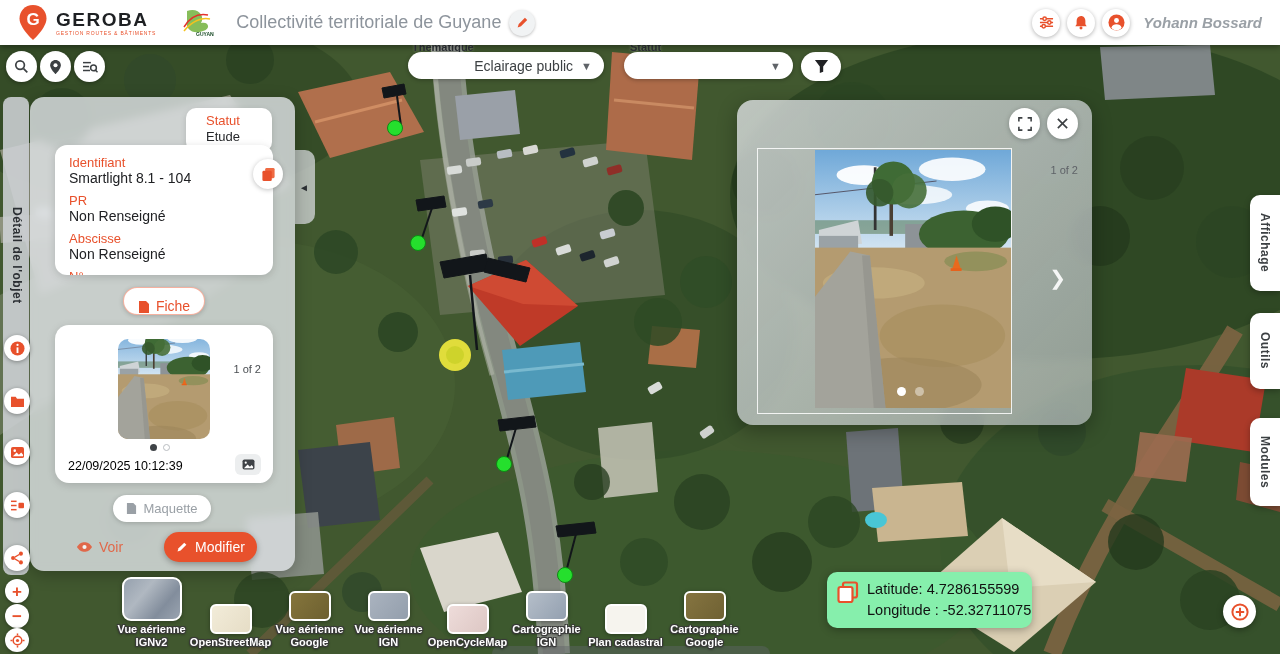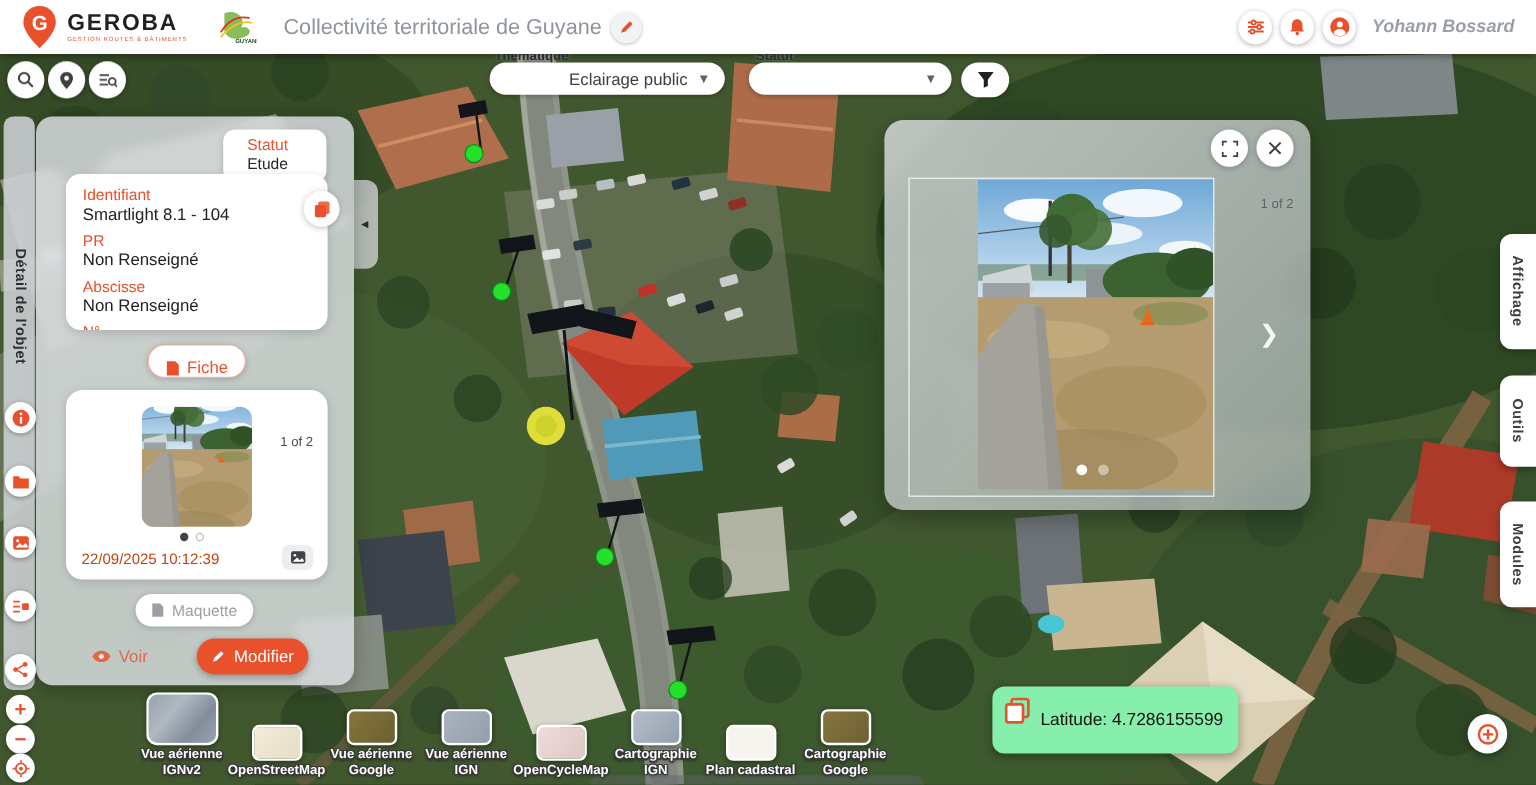--- a/index.html
+++ b/index.html
@@ -72,21 +72,21 @@
     justify-content:center;gap:6px;cursor:pointer;}
   .fiche-btn span{font-size:14px;color:#e8512c;}
   .photo-card{position:absolute;left:25px;top:228px;width:218px;height:158px;background:#fff;border-radius:14px;
     box-shadow:0 2px 8px rgba(0,0,0,.15);}
   .thumb-photo{position:absolute;left:63px;top:14px;width:92px;height:100px;border-radius:10px;overflow:hidden;cursor:pointer;}
   .card-counter{position:absolute;right:12px;top:38px;font-size:11px;color:#4a4e52;}
   .card-dots{position:absolute;left:95px;top:119px;display:flex;gap:6px;}
   .cdot{width:7px;height:7px;border-radius:50%;}
   .cdot.on{background:#3f4347;}
   .cdot.off{background:#fff;border:1px solid #b9bdc1;box-sizing:border-box;}
-  .card-date{position:absolute;left:13px;bottom:10px;font-size:12.5px;color:#c2410c;}
+  .card-date{position:absolute;left:13px;bottom:10px;font-size:12.5px;color:#000000;}
   .card-gallery{position:absolute;right:12px;bottom:8px;width:26px;height:21px;border-radius:6px;background:#eceeef;
     display:flex;align-items:center;justify-content:center;cursor:pointer;}
   .maquette-btn{position:absolute;left:83px;top:398px;width:98px;height:27px;background:#fff;border-radius:14px;
     box-shadow:0 1px 5px rgba(0,0,0,.2);display:flex;align-items:center;justify-content:center;gap:6px;cursor:pointer;}
   .maquette-btn span{font-size:13px;color:#9aa0a6;}
   .voir-btn{position:absolute;left:46px;top:442px;display:flex;align-items:center;gap:6px;cursor:pointer;opacity:.8;}
   .voir-btn span{font-size:14px;color:#e8512c;}
   .modifier-btn{position:absolute;left:134px;top:435px;width:93px;height:30px;background:#e8512c;border-radius:16px;
     box-shadow:0 2px 6px rgba(0,0,0,.3);display:flex;align-items:center;justify-content:center;gap:7px;cursor:pointer;}
   .modifier-btn span{font-size:14px;color:#fff;}
@@ -620,20 +620,21 @@
     </div>
   </div>
 
   <div class="coord-card">
     <svg class="coord-icon" width="22" height="24" viewBox="0 0 22 24">
       <rect x="6" y="1.5" width="14" height="15" rx="2" stroke="#e8512c" stroke-width="2.2" fill="none"></rect>
       <rect x="1.5" y="6" width="14" height="15" rx="2" stroke="#e8512c" stroke-width="2.2" fill="#fff"></rect>
     </svg>
     <div class="coord-lines">
       <div>Latitude: 4.7286155599</div>
+      <div>Longitude : -52.32711075</div>
     </div>
   </div>
 
   <div class="add-btn">
     <svg width="20" height="20" viewBox="0 0 20 20">
       <circle cx="10" cy="10" r="7.6" stroke="#e8512c" stroke-width="2" fill="none"></circle>
       <line x1="10" y1="5.8" x2="10" y2="14.2" stroke="#e8512c" stroke-width="2"></line>
       <line x1="5.8" y1="10" x2="14.2" y2="10" stroke="#e8512c" stroke-width="2"></line>
     </svg>
   </div>

